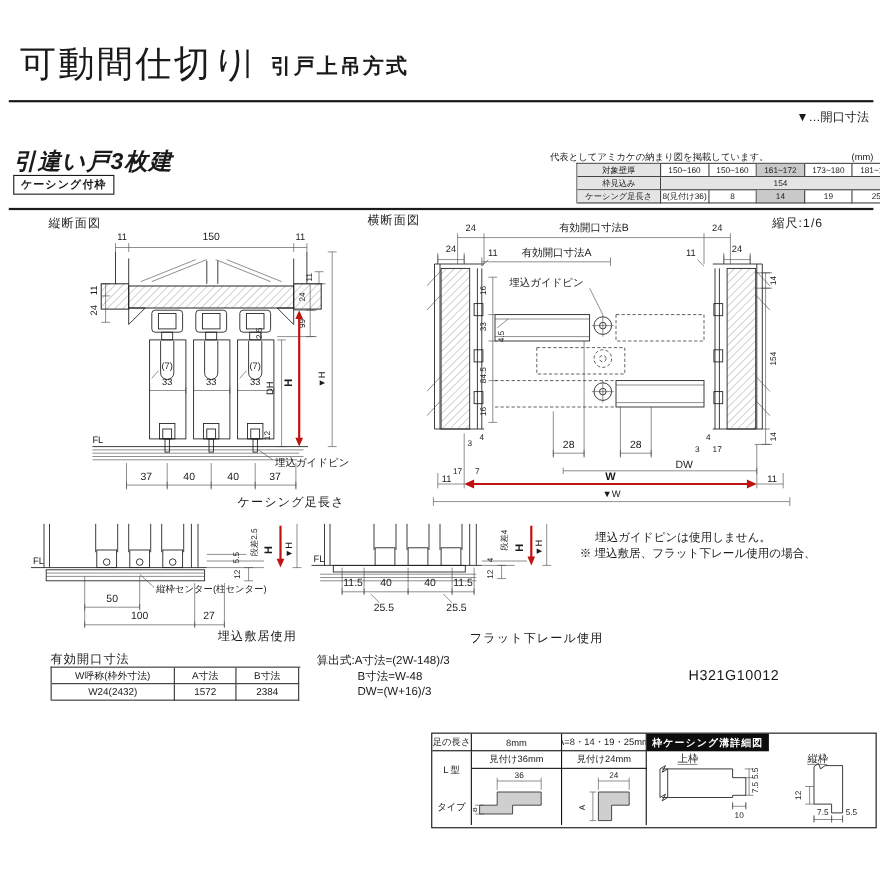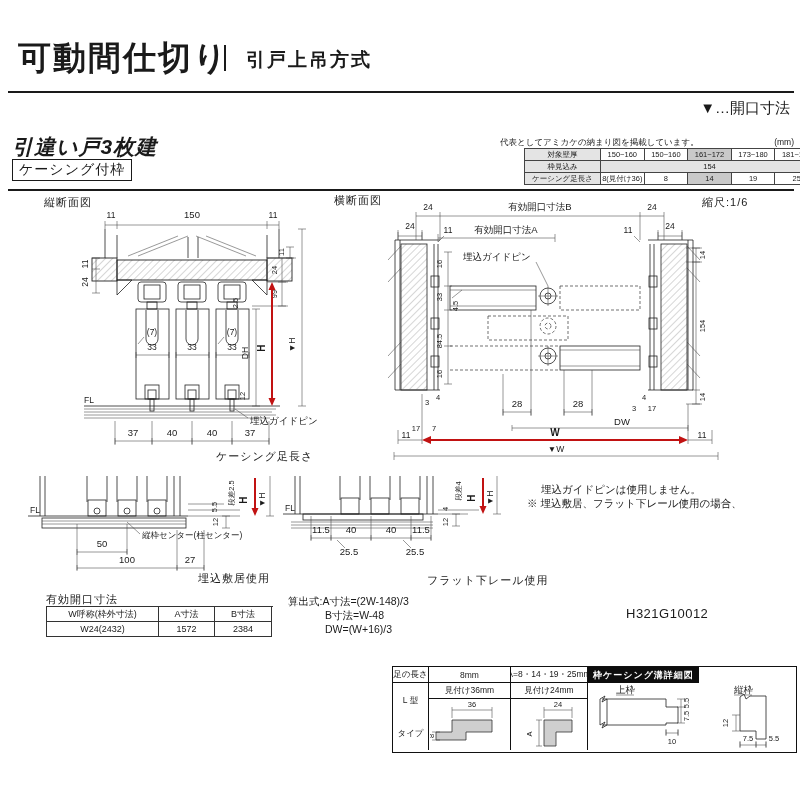--- a/index.html
+++ b/index.html
@@ -1,23 +1,23 @@
 <!DOCTYPE html>
 <html><head>
 <meta charset="utf-8">
 <style>
   html,body{margin:0;padding:0;background:#fff;}
   body{width:800px;height:800px;position:relative;font-family:"Liberation Sans",sans-serif;color:#1a1a1a;overflow:hidden;}
   .abs{position:absolute;}
   .rule{background:#1a1a1a;}
-  .title{font-size:33px;font-weight:bold;letter-spacing:2px;}
+  .title{font-size:33px;font-weight:normal;letter-spacing:2px;}
   .subtitle{font-size:19px;font-weight:bold;letter-spacing:2px;}
-  .legend{font-size:15px;}
+  .legend{font-size:11px;}
   .h2{font-size:21px;font-weight:bold;letter-spacing:1px;font-style:italic;}
-  .boxlab{font-size:14px;font-weight:normal;border:1.6px solid #1a1a1a;padding:1px 6px;letter-spacing:1px;}
+  .boxlab{font-size:10px;font-weight:bold;border:1.6px solid #1a1a1a;padding:1px 6px;letter-spacing:1px;}
   .cap{font-size:11px;letter-spacing:1px;}
   .small{font-size:10.5px;line-height:1.35;}
   .code{font-size:13px;letter-spacing:0.5px;}
   
   .spec{border-top:1px solid #444;border-left:1px solid #444;display:grid;grid-template-columns:76px 43.6px 43.6px 43.6px 43.6px 43.6px;font-size:7.5px;}
   .spec div{border-right:1px solid #444;border-bottom:1px solid #444;height:11px;line-height:11px;text-align:center;white-space:nowrap;overflow:hidden;}
   .lab{background:#e4e4e4;}
   .shade{background:#c9c9c9;}
   .span5{grid-column:span 5;background:#e4e4e4;}
   .specnote{font-size:8.5px;display:flex;justify-content:space-between;width:294px;}

